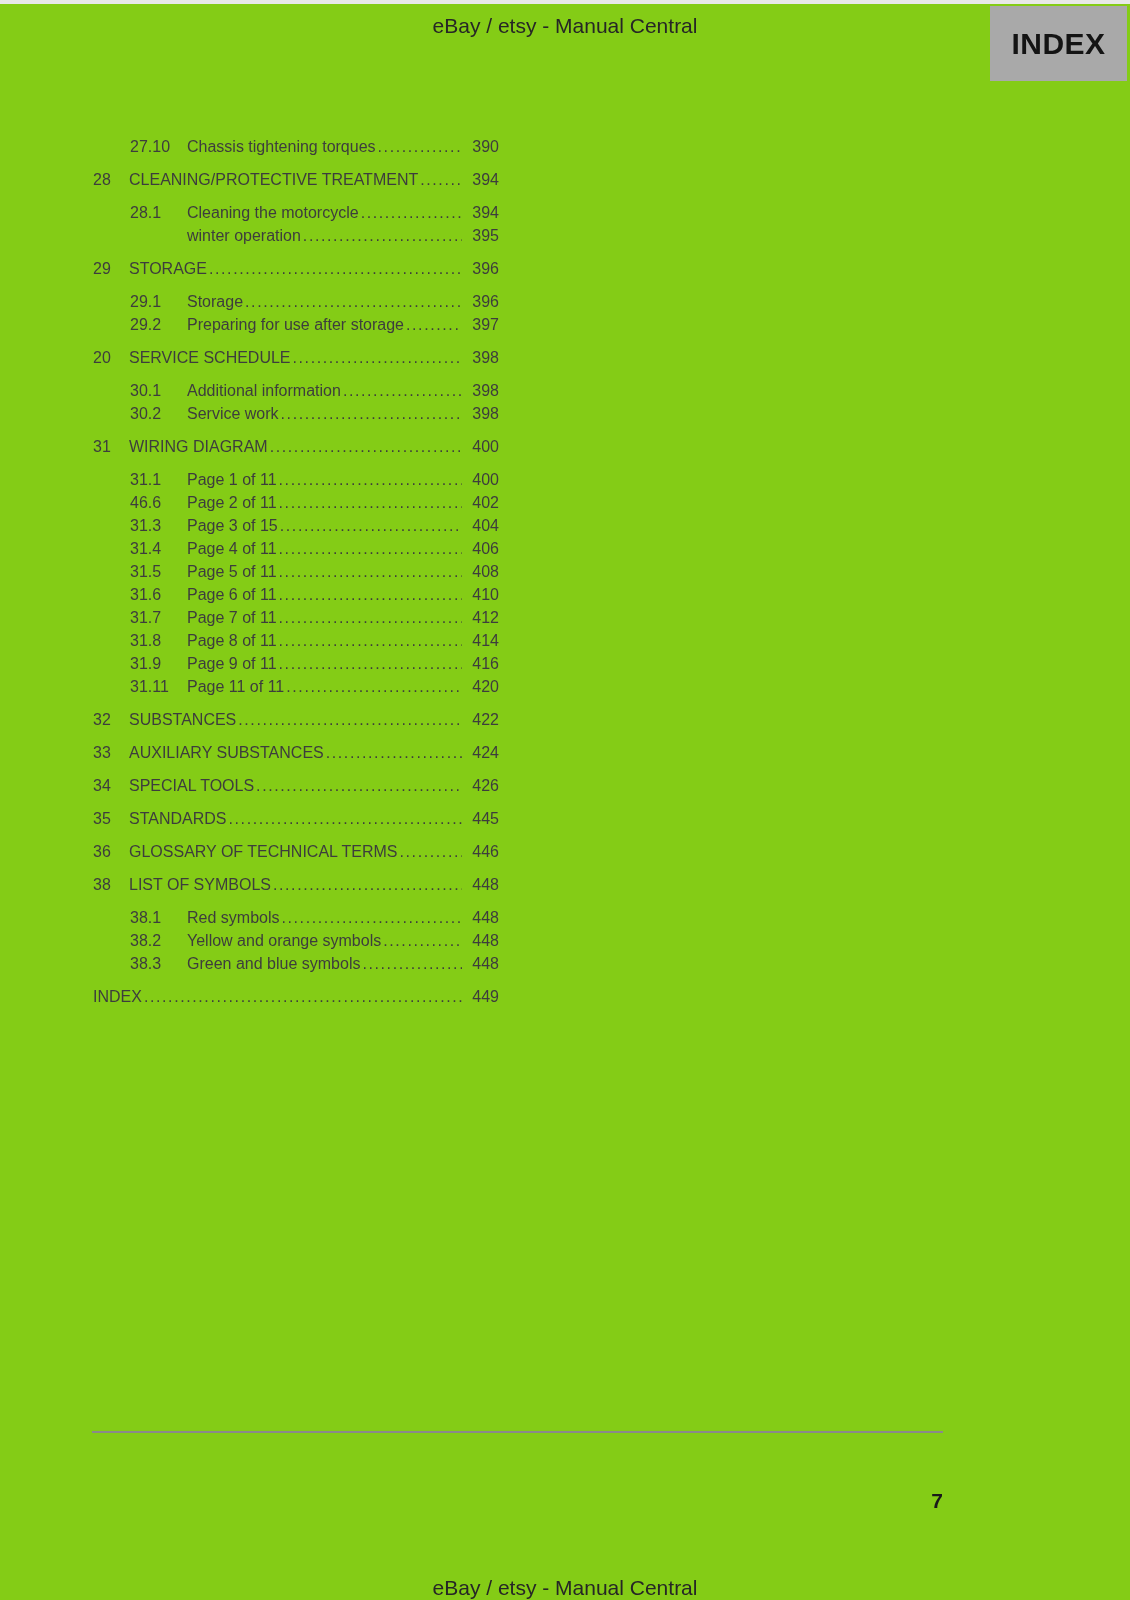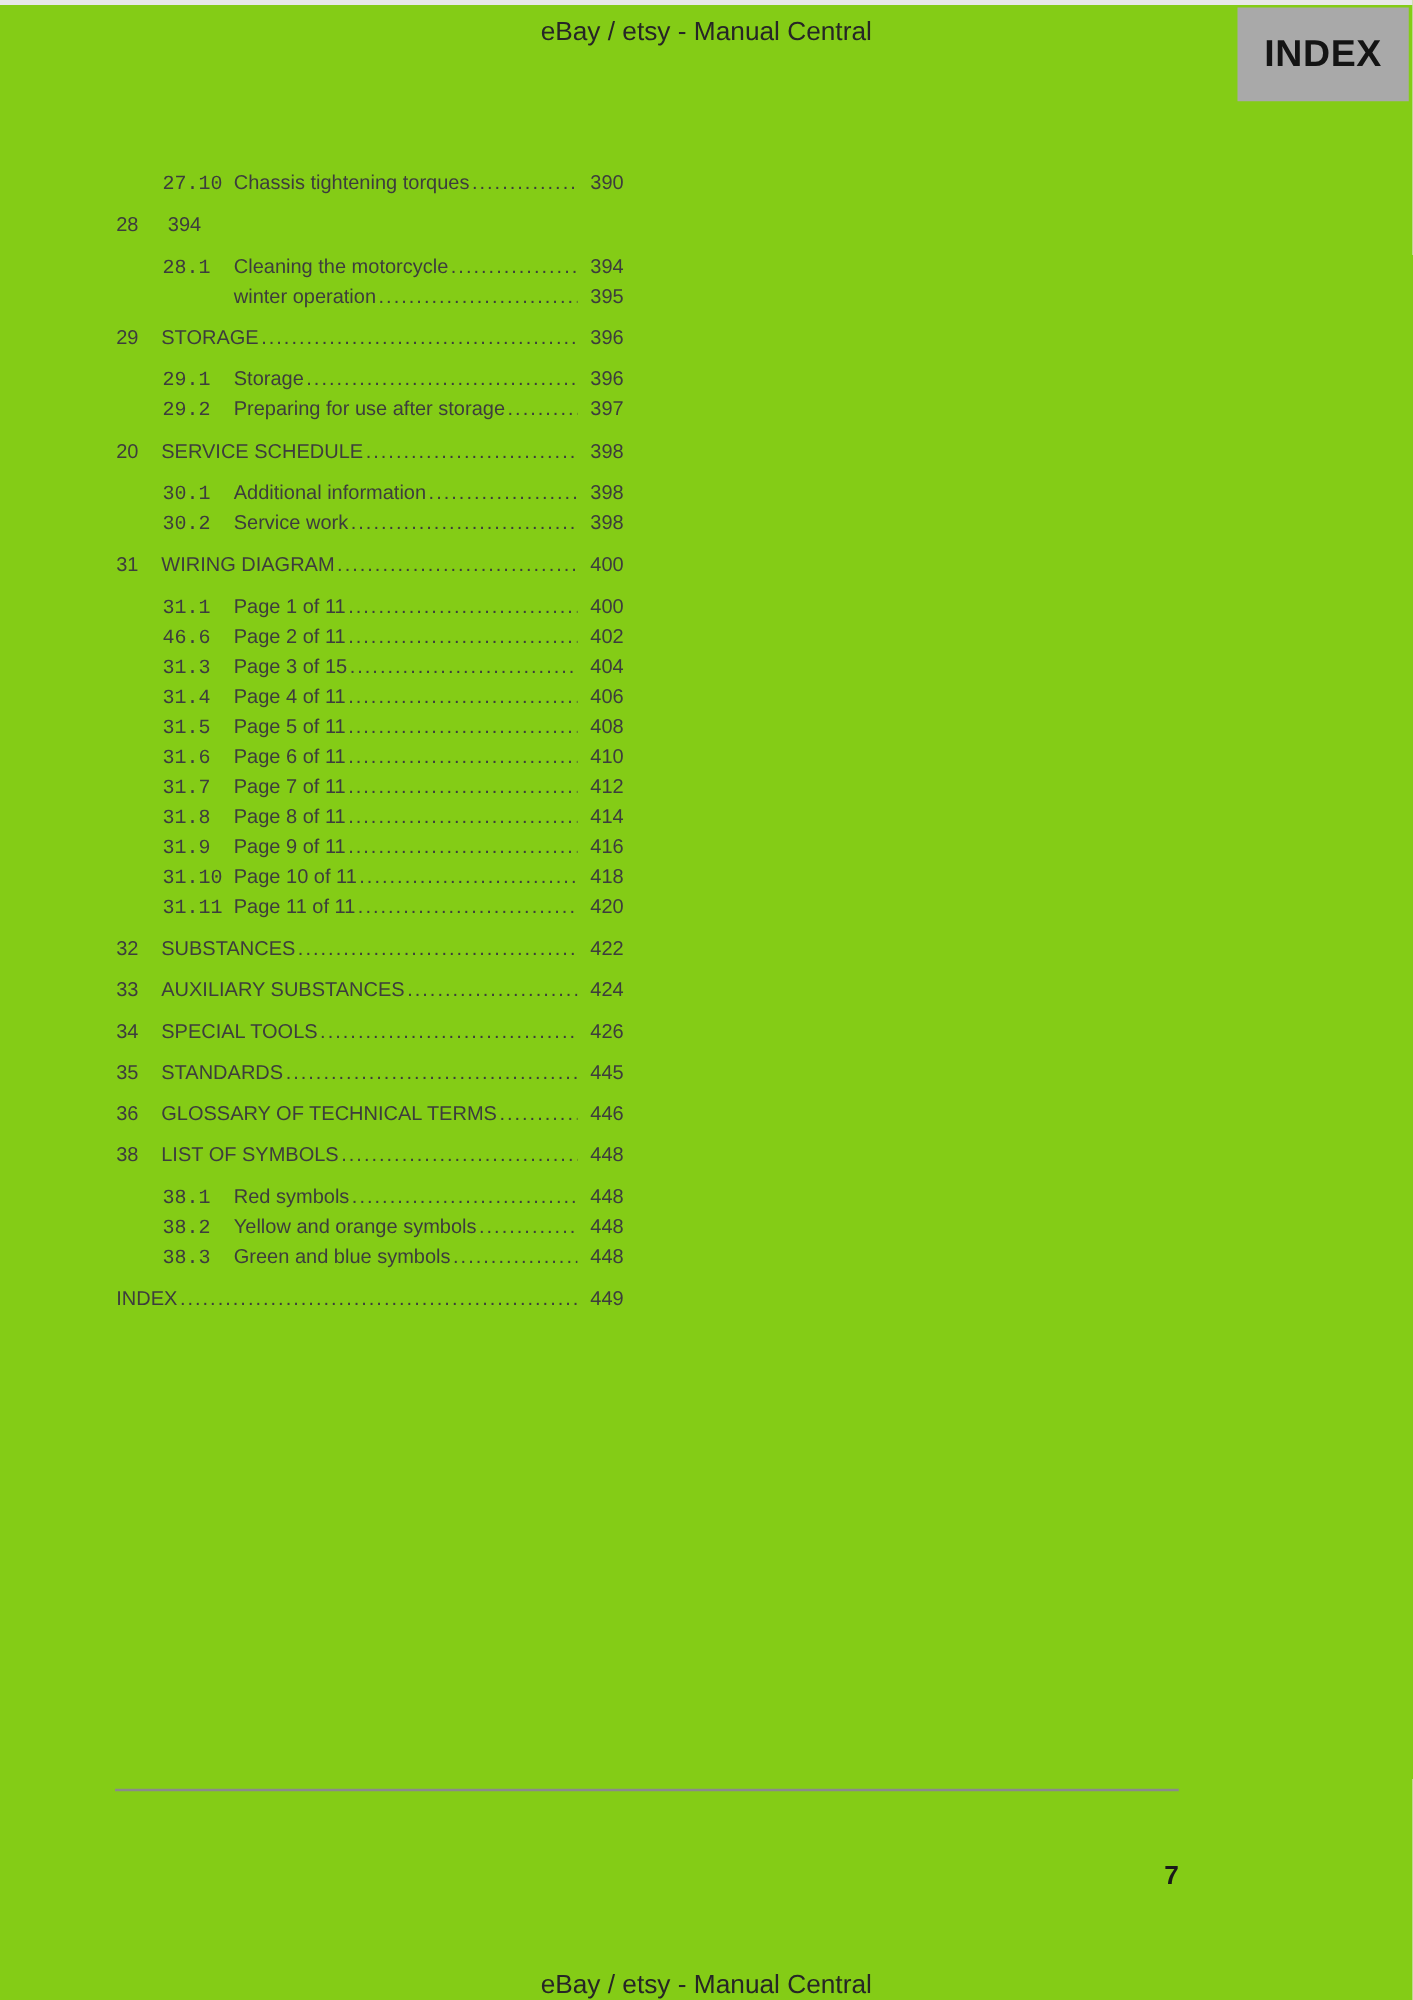--- a/index.html
+++ b/index.html
@@ -39,21 +39,21 @@
   .toc{
     position:absolute;left:93px;top:131px;width:406px;
     font-size:16px;
   }
   .toc-row{
     display:flex;align-items:baseline;line-height:23px;
   }
   .toc-row.group-start{margin-top:10px;}
   .toc-row .num{flex:0 0 36px;white-space:nowrap;}
   .toc-row.sub{padding-left:37px;}
-  .toc-row.sub .num{flex:0 0 57px;font-family:Liberation Mono, monospace;}
+  .toc-row.sub .num{flex:0 0 57px;}
   .toc-row .text{flex:1;display:flex;align-items:baseline;min-width:0;justify-content:space-between;}
   .toc-row .label{white-space:nowrap;}
   .toc-row .leader{
     flex:1;min-width:0;overflow:hidden;white-space:nowrap;
     letter-spacing:1.6px;margin:0 5px 0 2px;
   }
   .toc-row .leader::after{
     content:"........................................................................................................";
   }
   .toc-row.no-dots .leader::after{content:"";}
@@ -89,20 +89,24 @@
         <span class="num">27.10</span>
         <span class="text">
           <span class="label">Chassis tightening torques</span>
           <span class="leader"></span>
         </span>
         <span class="page-col">390</span>
       </div>
 
       <div class="toc-row section group-start">
         <span class="num">28</span>
+        <span class="text">
+          <span class="label">CLEANING/PROTECTIVE TREATMENT</span>
+          <span class="leader"></span>
+        </span>
         <span class="page-col">394</span>
       </div>
 
       <div class="toc-row sub group-start">
         <span class="num">28.1</span>
         <span class="text">
           <span class="label">Cleaning the motorcycle</span>
           <span class="leader"></span>
         </span>
         <span class="page-col">394</span>
@@ -255,28 +259,20 @@
 
       <div class="toc-row sub">
         <span class="num">31.9</span>
         <span class="text">
           <span class="label">Page 9 of 11</span>
           <span class="leader"></span>
         </span>
         <span class="page-col">416</span>
       </div>
 
-      <div class="toc-row sub">
-        <span class="num">31.10</span>
-        <span class="text">
-          <span class="label">Page 10 of 11</span>
-          <span class="leader"></span>
-        </span>
-        <span class="page-col">418</span>
-      </div>
 
       <div class="toc-row sub">
         <span class="num">31.11</span>
         <span class="text">
           <span class="label">Page 11 of 11</span>
           <span class="leader"></span>
         </span>
         <span class="page-col">420</span>
       </div>
 

